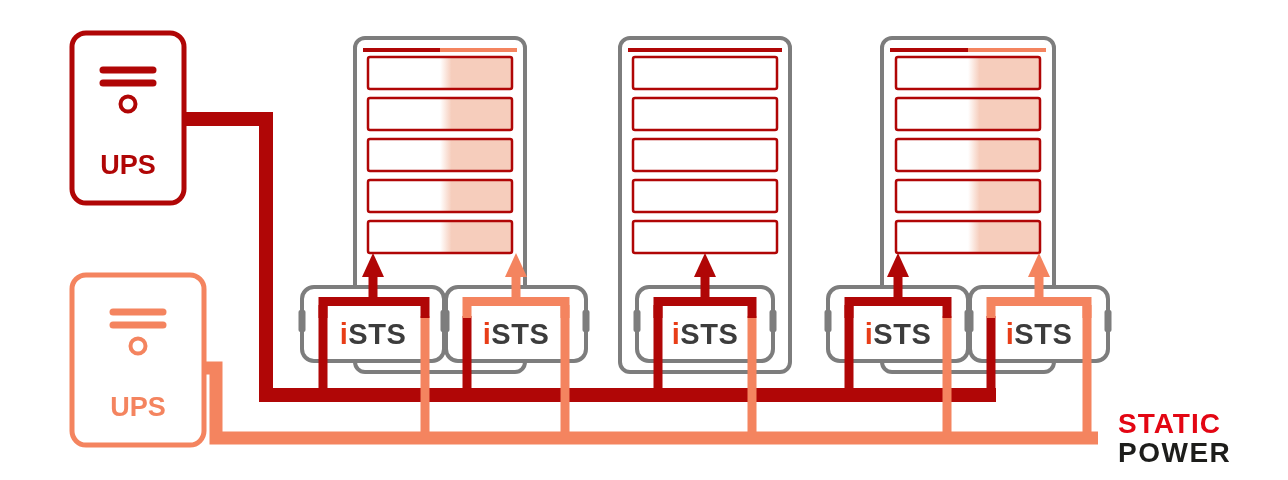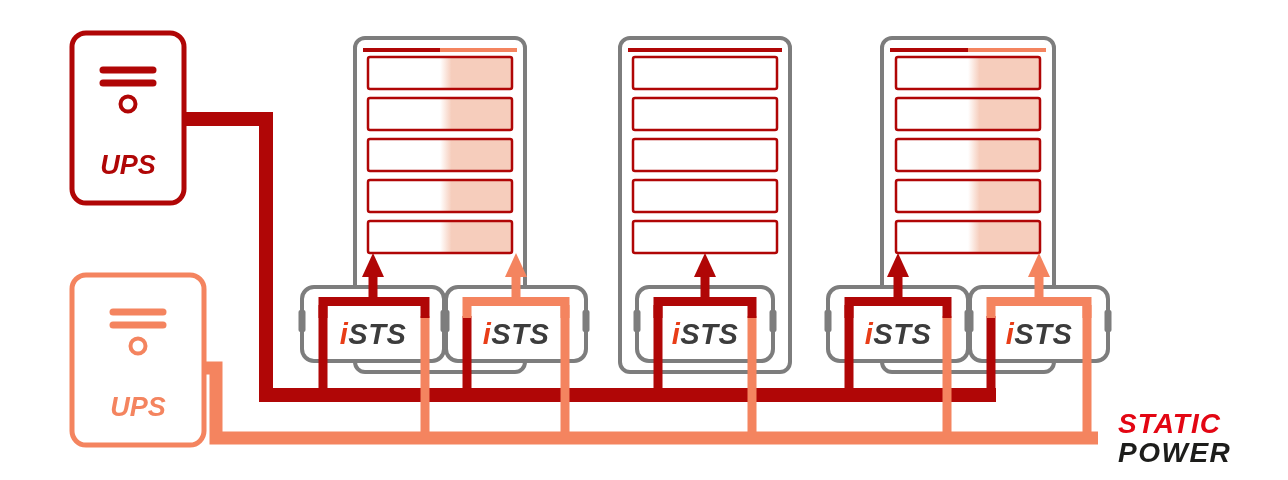--- a/index.html
+++ b/index.html
@@ -1,16 +1,16 @@
 <!DOCTYPE html>
 <html style="--dark-red: #b00606; --orange: #f4845f; --bar-tint: #f6cdbc; --outline-gray: #7d7d7d; --sts-gray: #3c3c3c; --i-red: #e83d17; --logo-red: #e30613; --logo-dark: #1d1d1b;"><head>
 <meta charset="utf-8">
 <style>
   html,body{margin:0;padding:0;background:#ffffff;}
-  .stage{width:1288px;height:480px;position:relative;background:#fff;overflow:hidden;font-style:italic;}
+  .stage{width:1288px;height:480px;position:relative;background:#fff;overflow:hidden;}
   svg{display:block;}
   text{font-family:"Liberation Sans", sans-serif;font-weight:bold;}
 
   .rack-box{fill:#ffffff;stroke:var(--outline-gray);stroke-width:4;}
   .ists-box{fill:#ffffff;stroke:var(--outline-gray);stroke-width:4;}
   .bar{fill:#ffffff;stroke:var(--dark-red);stroke-width:2.5;}
   .bar.dual{fill:url(#barGrad);}
   .tint-stop{stop-color:var(--bar-tint);}
   .white-stop{stop-color:#ffffff;}
 

